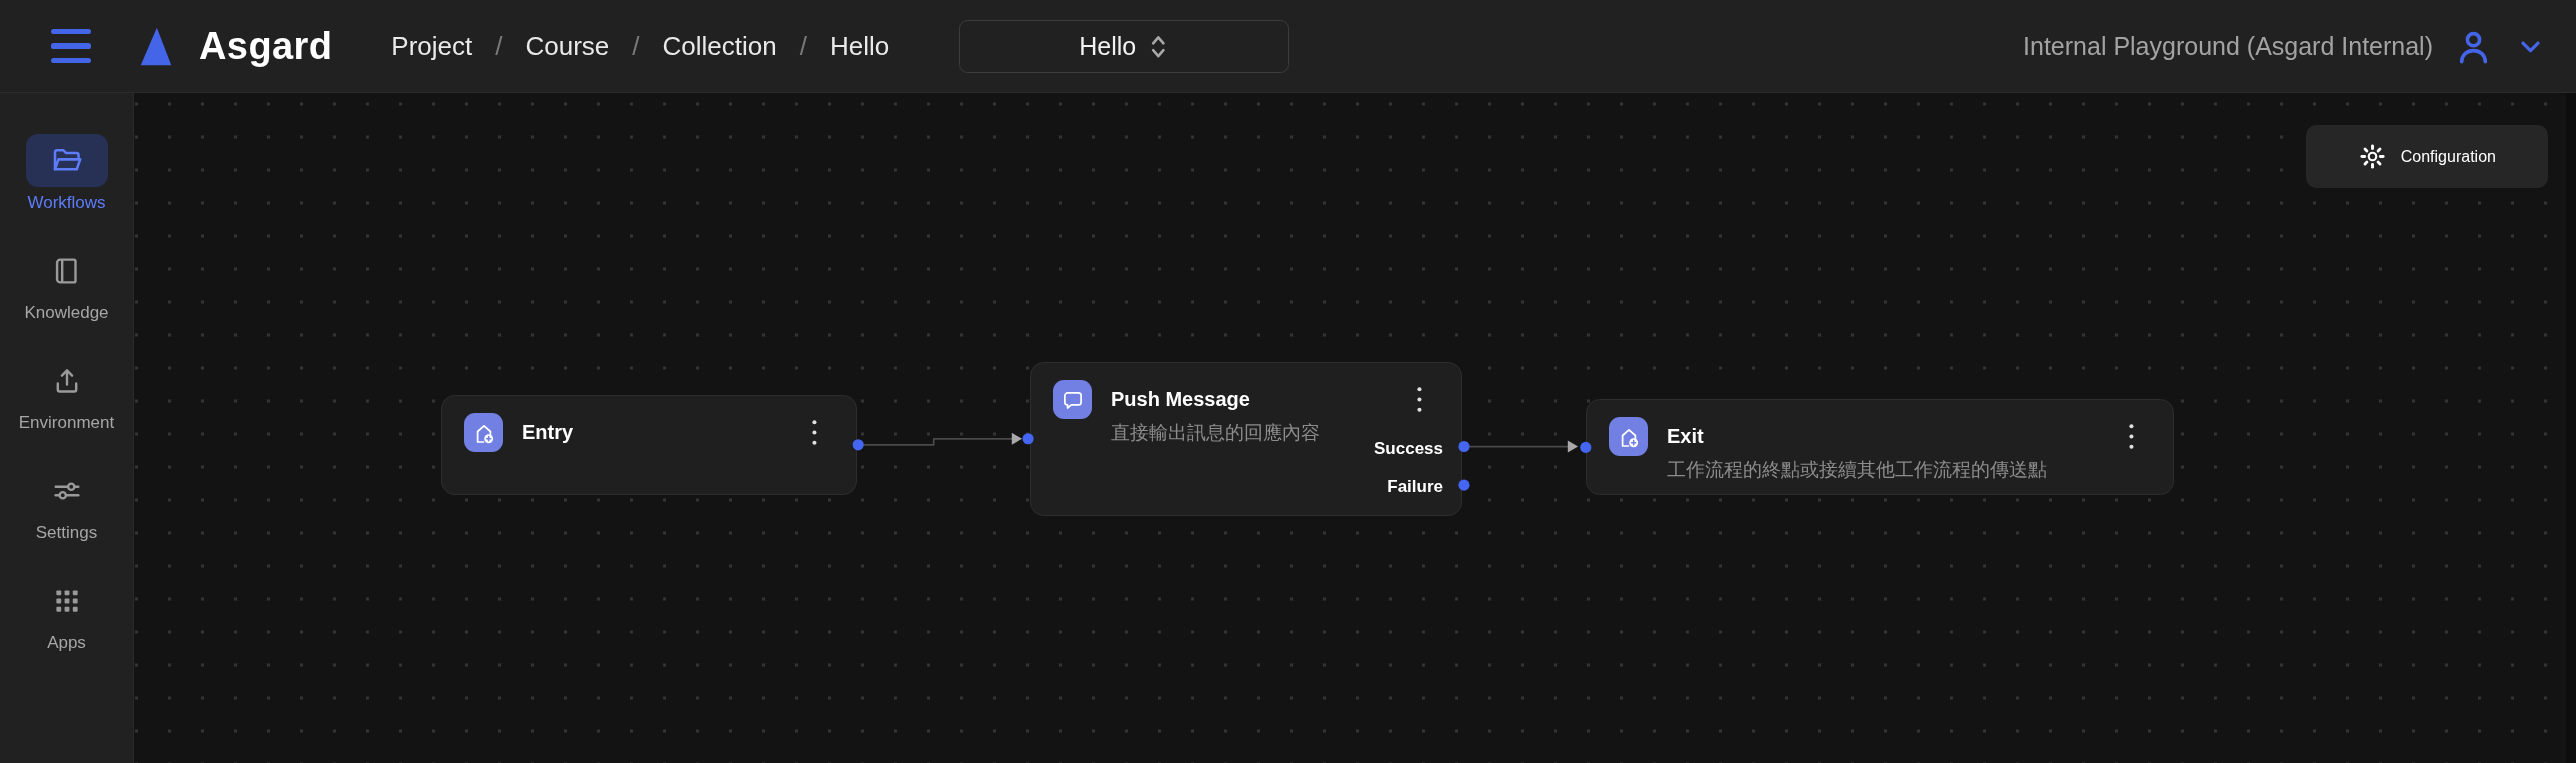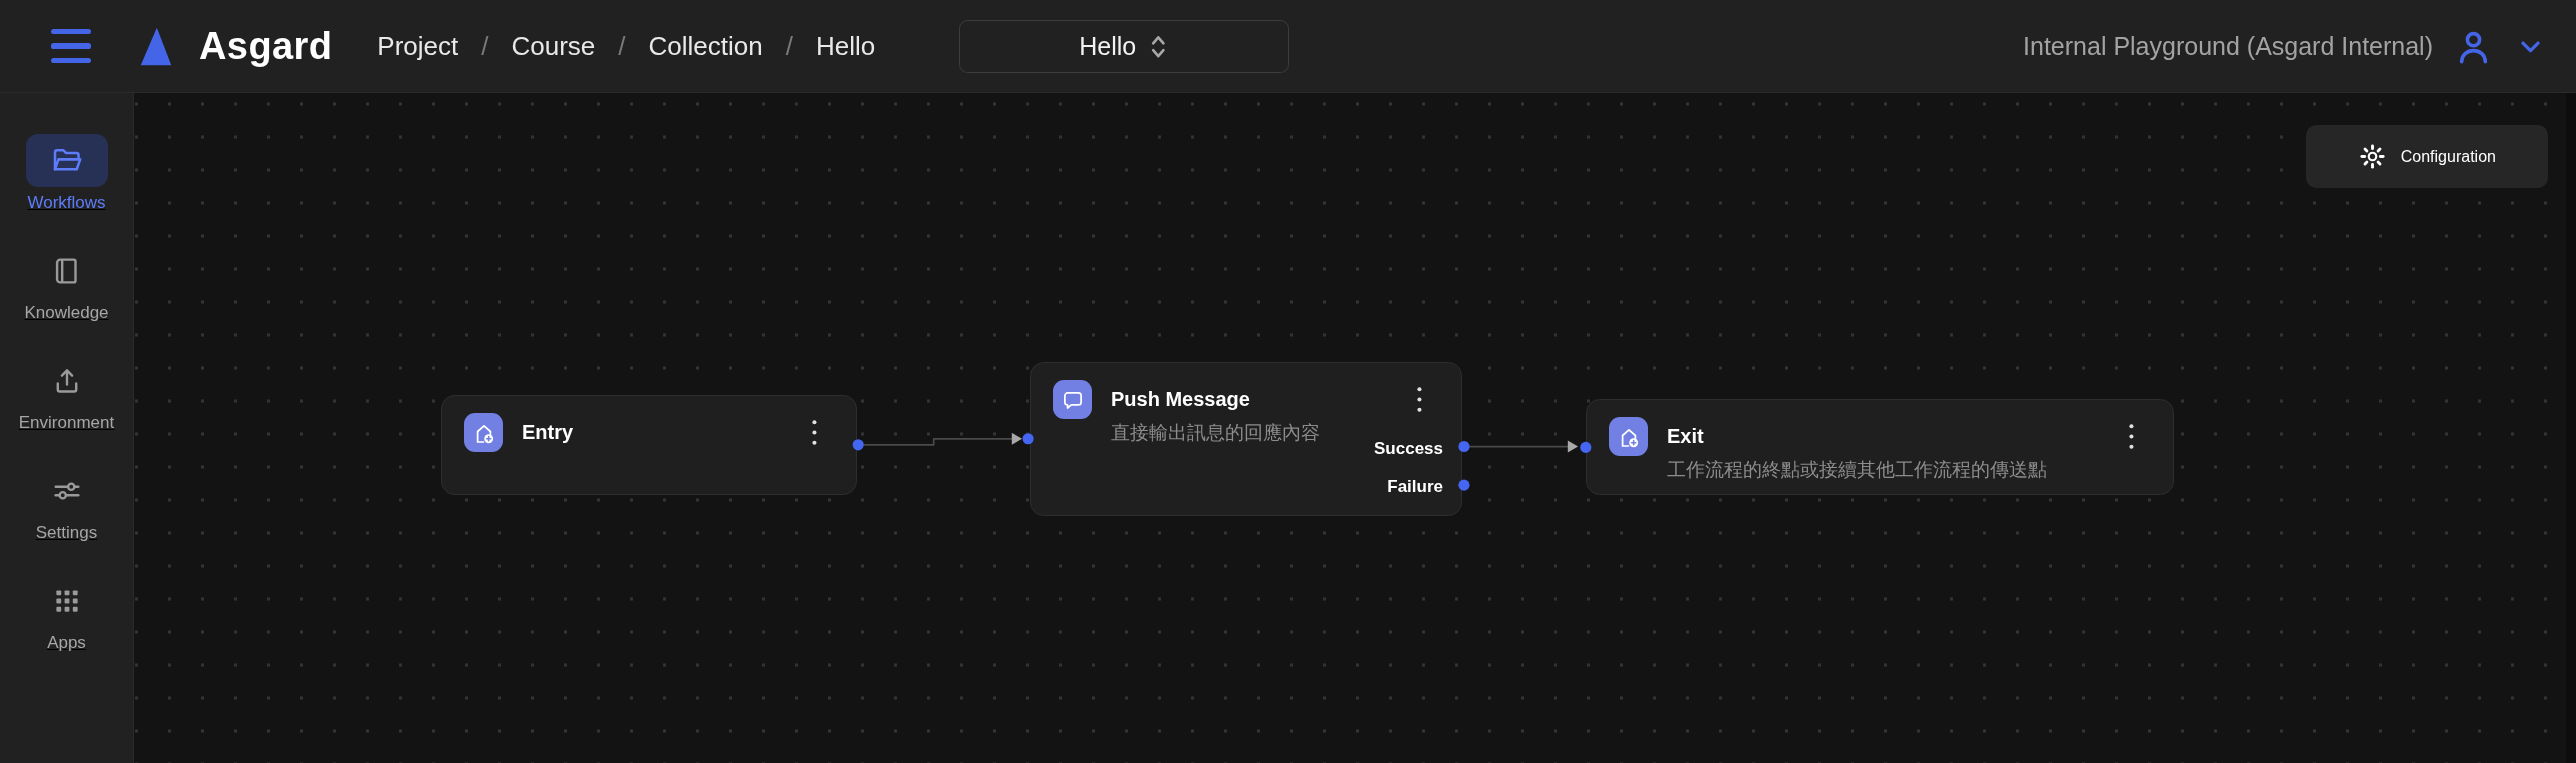--- a/index.html
+++ b/index.html
@@ -9,35 +9,35 @@
 
   
   .header { position:absolute; left:0; top:0; width:2576px; height:93px;
             background:#212121; border-bottom:1.7px solid #2b2b2b;
             display:flex; align-items:center; }
   .hamburger { margin-left:51px; width:40px; height:34px; display:flex; flex-direction:column;
                justify-content:space-between; cursor:pointer; }
   .hamburger span { display:block; height:5.1px; border-radius:2.6px; background:#4565e8; }
   .logo-tri { margin-left:48px; }
   .logo-text { margin-left:26px; font-size:38px; font-weight:700; color:#ffffff; letter-spacing:0.4px; }
-  .crumbs { margin-left:45px; display:flex; align-items:center; gap:23px; font-size:26px; }
+  .crumbs { margin-left:59px; display:flex; align-items:center; gap:23px; font-size:26px; }
   .crumbs .crumb { color:#e9e9e9; cursor:pointer; }
   .crumbs .sep { color:#7a7a7a; }
   .wf-select { position:absolute; left:959px; top:20px; width:330px; height:53px;
                border:1.7px solid #3d3d3d; border-radius:8.6px; display:flex;
                align-items:center; justify-content:center; gap:12px; cursor:pointer; }
   .wf-select .val { color:#f2f2f2; font-size:25px; }
   .hdr-right { position:absolute; right:29px; top:0; height:93px; display:flex; align-items:center; gap:19px; }
   .workspace { color:#a3a3a3; font-size:25px; }
   .avatar-btn, .user-chevron { cursor:pointer; display:flex; align-items:center; }
 
   
   .sidebar { position:absolute; left:0; top:93px; width:134px; height:671px;
              background:#212121; border-right:1.7px solid #2b2b2b;
-             display:flex; flex-direction:column; align-items:center; padding-top:41px;text-decoration:underline; }
+             display:flex; flex-direction:column; align-items:center; padding-top:41px; }
   .side-item { display:flex; flex-direction:column; align-items:center; margin-bottom:31px; cursor:pointer; }
   .side-item .icon-box { width:82px; height:53px; border-radius:12px; display:flex;
                          align-items:center; justify-content:center; }
   .side-item.active .icon-box { background:#273055; }
   .side-item .lbl { margin-top:6px; font-size:17px; color:#a6a6a6; }
   .side-item.active .lbl { color:#5d7cfa; }
 
   
   .canvas { position:absolute; left:134px; top:93px; width:2442px; height:671px;
             background-color:#131313;

